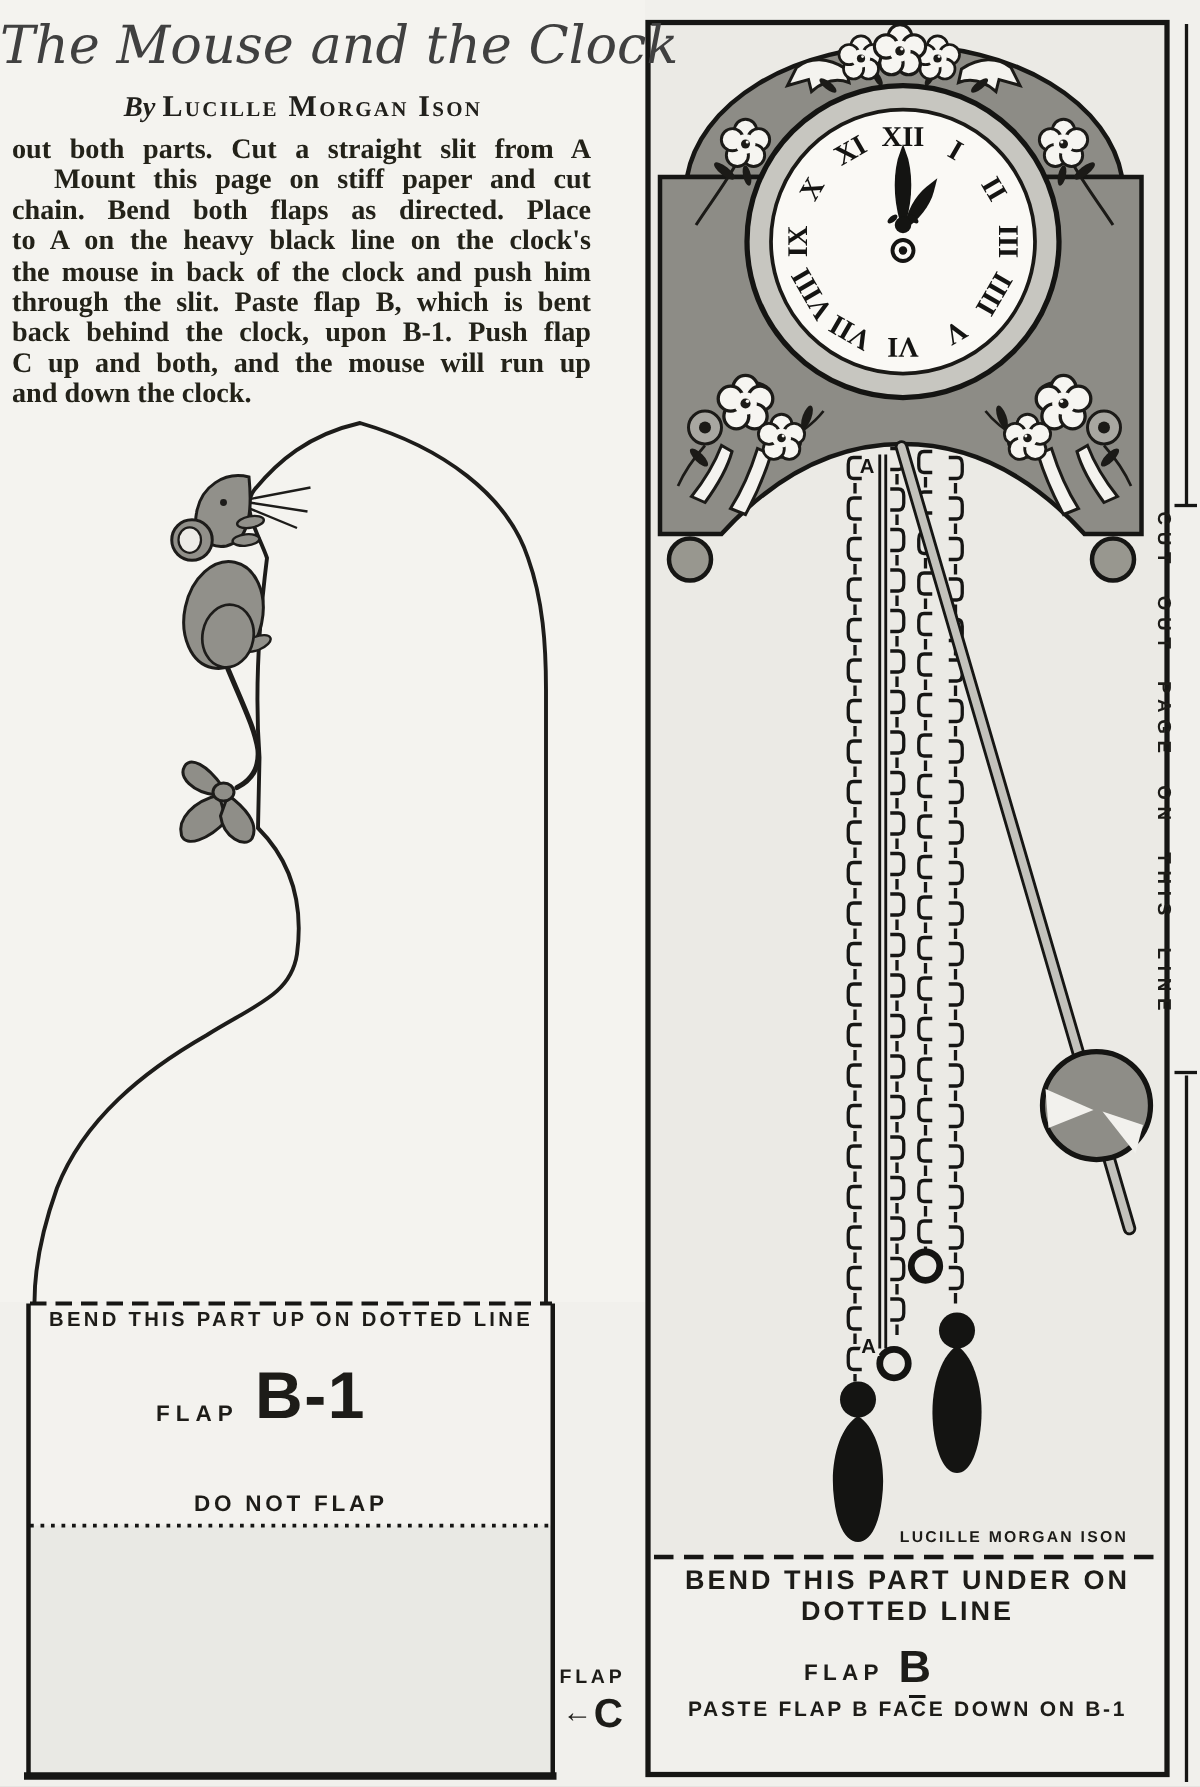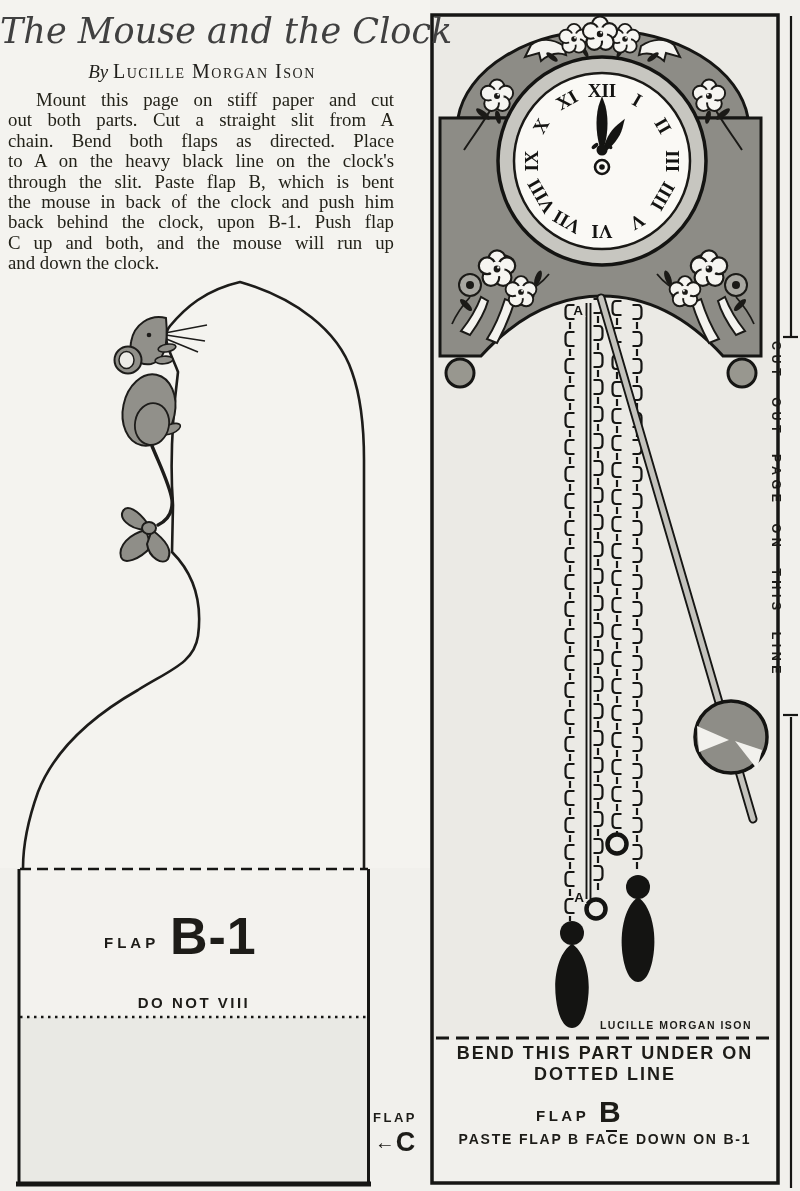--- a/index.html
+++ b/index.html
@@ -1,32 +1,32 @@
 <!DOCTYPE html>
 <html><head>
 <meta charset="utf-8">
 <style>
   html,body{margin:0;padding:0;background:#dddcd8;}
   .page{position:relative;width:800px;height:1191px;background:#f1f0ec;overflow:hidden;
         font-family:"Liberation Serif",serif;color:#26251f;}
-  .t{position:absolute;}
+  .t{position:absolute;font-weight:bold;}
   svg{position:absolute;left:0;top:0;}
   .title{left:0;top:11px;width:404px;text-align:center;font:italic 35px/1.15 "DejaVu Serif",serif;
          white-space:nowrap;color:#404040;}
   .byline{left:0;top:60px;width:404px;text-align:center;font-size:19px;color:#21201c;}
   .byline .by{font-style:italic;}
   .byline .nm{font-variant:small-caps;letter-spacing:1.5px;font-size:20px;}
   .instr{left:8px;top:90px;width:386px;font-size:18.8px;line-height:20.4px;color:#232219;}
   .instr .ln{text-align:justify;text-align-last:justify;}
   .instr .ln.first{text-indent:28px;}
   .instr .ln.last{text-align-last:left;}
   .hand{font-family:"Liberation Sans",sans-serif;font-weight:700;color:#1d1c18;}
   .bendup{left:20px;top:872px;width:348px;text-align:center;font-size:13.5px;letter-spacing:2.2px;}
   .flapword1{left:104px;top:934px;font-size:15px;letter-spacing:4px;}
-  .flapid1{left:170px;top:906px;font-size:52px;letter-spacing:1px;}
+  .flapid1{left:170px;top:906px;font-size:44px;letter-spacing:1px;}
   .donotbend{left:20px;top:994px;width:348px;text-align:center;font-size:15px;letter-spacing:2.5px;}
   .poem{left:61px;top:1050px;font-size:19px;line-height:20.9px;word-spacing:3.5px;color:#232219;}
   .flapc{left:362px;top:1110px;width:66px;text-align:center;}
   .flapc .w{font-size:13px;letter-spacing:2.5px;display:block;}
   .flapc .row{display:flex;align-items:center;justify-content:center;gap:1px;margin-top:2px;}
   .flapc .ar{font-size:20px;font-weight:700;}
   .flapc .c{font-size:27px;font-weight:700;}
   .benddown{left:434px;top:1043px;width:342px;text-align:center;font-size:18px;letter-spacing:2px;}
   .signature{left:592px;top:1019px;width:168px;text-align:center;font-size:10.5px;letter-spacing:1.5px;}
   .flapword2{left:536px;top:1107px;font-size:15px;letter-spacing:3.5px;}
@@ -231,34 +231,35 @@
   </g>
 </svg>
 
 <div class="t title">The Mouse and the Clock</div>
 <div class="t byline">
   <span class="by">By</span>
   <span class="nm">Lucille Morgan Ison</span>
 </div>
 
 <div class="t instr">
+  <div class="ln">out both parts.  Cut a straight slit from A</div>
   <div class="ln first">Mount this page on stiff paper and cut</div>
-  <div class="ln">out both parts.  Cut a straight slit from A</div>
   <div class="ln">chain.  Bend both flaps as directed.  Place</div>
   <div class="ln">to A on the heavy black line on the clock's</div>
+  <div class="ln">the mouse in back of the clock and push him</div>
   <div class="ln">through the slit.  Paste flap B, which is bent</div>
-  <div class="ln">the mouse in back of the clock and push him</div>
   <div class="ln">back behind the clock, upon B-1.  Push flap</div>
   <div class="ln">C up and both, and the mouse will run up</div>
   <div class="ln last">and down the clock.</div>
 </div>
 
+<div class="t hand bendup">BEND THIS PART UP ON DOTTED LINE</div>
 <div class="t hand flapword1">FLAP</div>
 <div class="t hand flapid1">B-1</div>
-<div class="t hand donotbend">DO NOT VIII</div>
+<div class="t hand donotbend">DO NOT FLAP</div>
 
 
 <div class="t hand flapc">
   <span class="w">FLAP</span>
   <span class="row">
     <span class="ar">←</span>
     <span class="c">C</span>
   </span>
 </div>
 

